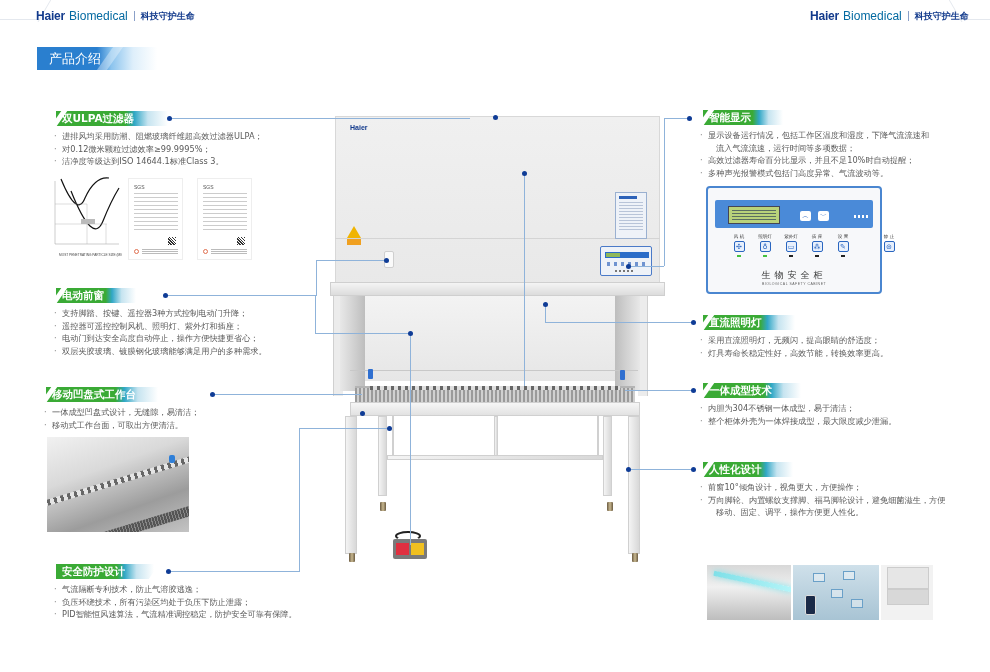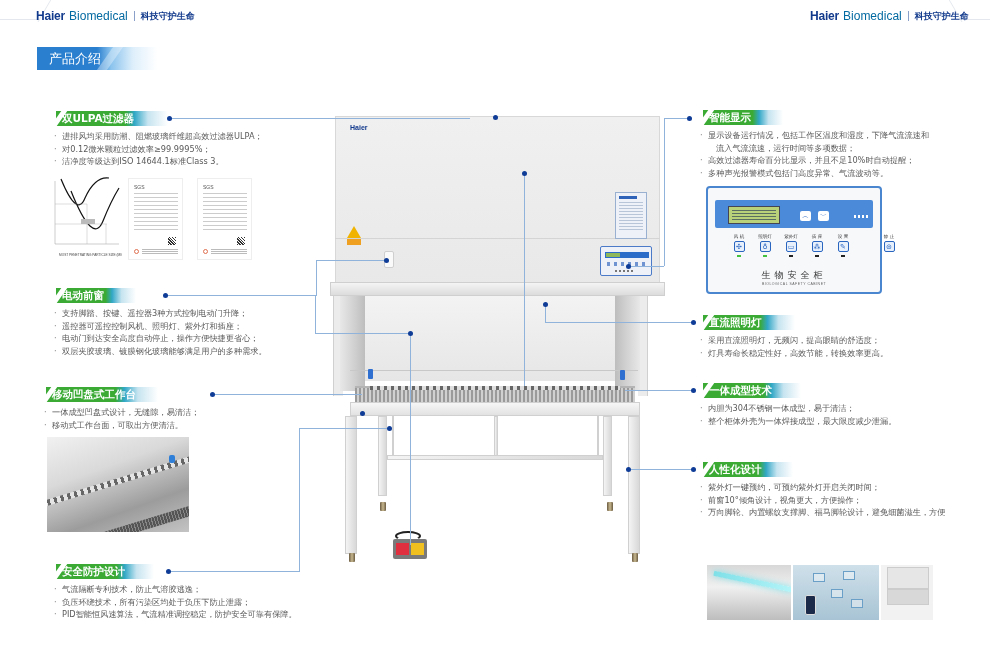--- a/index.html
+++ b/index.html
@@ -284,21 +284,21 @@
   <span>移动凹盘式工作台</span>
 </div>
 <ul class="feat-list" style="left:44px;top:406px;">
   <li>一体成型凹盘式设计，无缝隙，易清洁；</li>
   <li>移动式工作台面，可取出方便清洁。</li>
 </ul>
 <div class="img-worktop">
   <div class="wt-knob"></div>
 </div>
 
-<div class="feat-label" style="left:56px;top:564px;">
+<div class="feat-label" style="left:56px;top:564px;text-align:right;">
   <div class="fl-bg" style="width:98px;"></div>
   <span>安全防护设计</span>
 </div>
 <ul class="feat-list" style="left:54px;top:583px;">
   <li>气流隔断专利技术，防止气溶胶逃逸；</li>
   <li>负压环绕技术，所有污染区均处于负压下防止泄露；</li>
   <li>PID智能恒风速算法，气流精准调控稳定，防护安全可靠有保障。</li>
 </ul>
 
 <div class="feat-label" style="left:703px;top:110px;">
@@ -369,23 +369,23 @@
 <ul class="feat-list" style="left:700px;top:402px;">
   <li>内胆为304不锈钢一体成型，易于清洁；</li>
   <li>整个柜体外壳为一体焊接成型，最大限度减少泄漏。</li>
 </ul>
 
 <div class="feat-label" style="left:703px;top:462px;">
   <div class="fl-bg" style="width:90px;"></div>
   <span>人性化设计</span>
 </div>
 <ul class="feat-list" style="left:700px;top:481px;">
-  <li>紫外灯一键预约，可预约紫外灯开启关闭时间；</li>
   <li>前窗10°倾角设计，视角更大，方便操作；</li>
   <li>万向脚轮、内置螺纹支撑脚、福马脚轮设计，避免细菌滋生，方便</li>
+  <li style="padding-left:16px;" class="cont">移动、固定、调平，操作方便更人性化。</li>
 </ul>
 
 <div class="img-uv"></div>
 <div class="img-smart">
   <div class="sm-icon" style="left:20px;top:8px;"></div>
   <div class="sm-icon" style="left:50px;top:6px;"></div>
   <div class="sm-icon" style="left:38px;top:24px;"></div>
   <div class="sm-icon" style="left:58px;top:34px;"></div>
   <div class="sm-phone"></div>
 </div>

